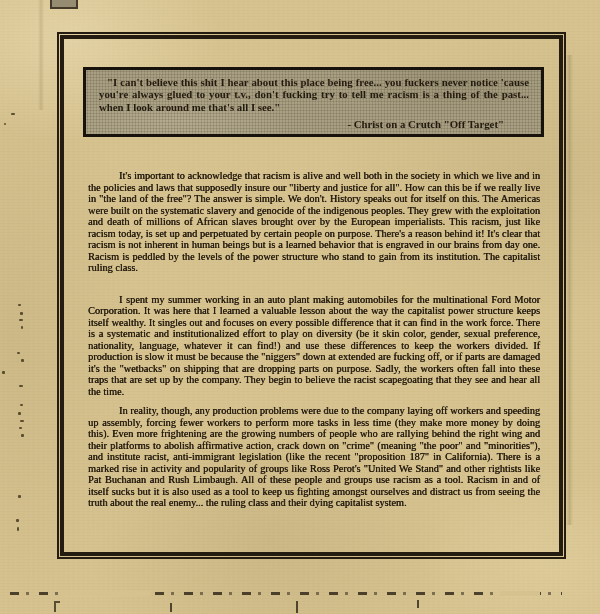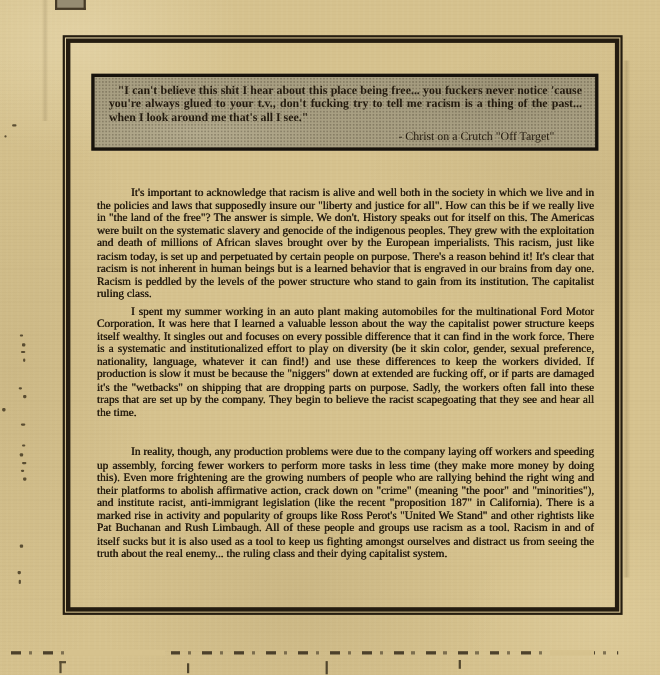--- a/index.html
+++ b/index.html
@@ -50,35 +50,35 @@
     font-weight:bold;
     text-indent:8px;
     text-align:justify;
     color:var(--ink,#1c140b);
   }
   .quote-attr{
     margin-top:5px;
     padding-right:37px;
     text-align:right;
     font-size:10.8px; line-height:12px;
-    font-weight:normal;
+    font-weight:bold;
     color:var(--ink,#1c140b);
   }
 
   
   .article{
     position:absolute; left:88px; top:170px; width:452px;
     color:var(--ink,#231a0e);
     font-size:10.3px; line-height:11.5px;
     text-align:justify;
     text-shadow:0.35px 0 currentColor;  
   }
   .article p{ text-indent:31px; }
-  .article p + p{ margin-top:4px; }
-  .article p:last-child{ margin-top:25px; }
+  .article p + p{ margin-top:20px; }
+  .article p:last-child{ margin-top:8px; }
 
   
   .binder-tab{
     position:absolute; left:50px; top:0; width:28px; height:9px;
     background:#968c72;
     border:2px solid #453a27; border-top:none;
   }
   .speck{ position:absolute; background:#40351f; border-radius:1px; opacity:.82; }
   .crease-right{
     position:absolute; left:566px; top:55px; width:7px; height:470px;

